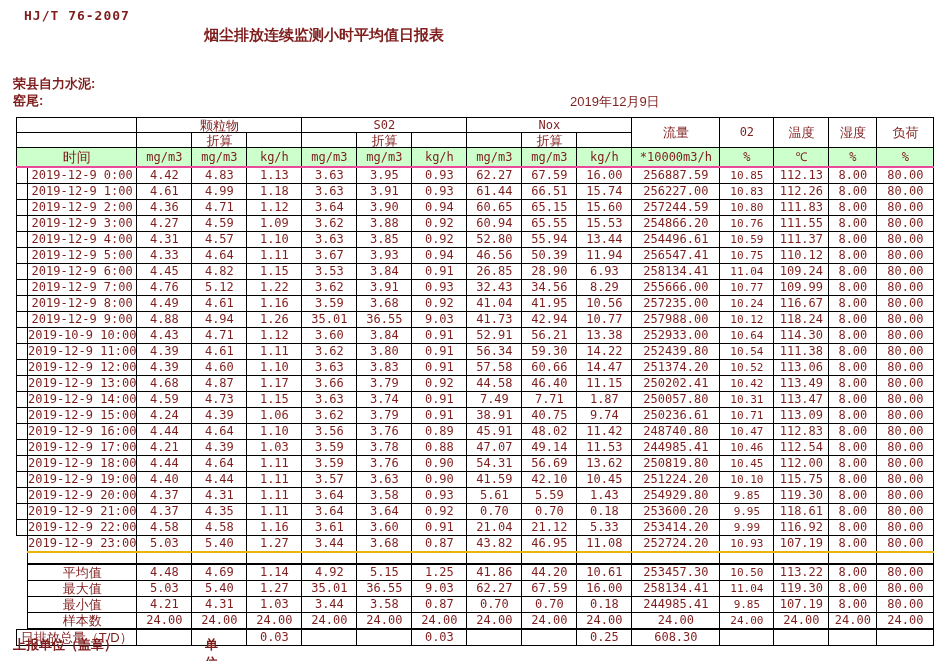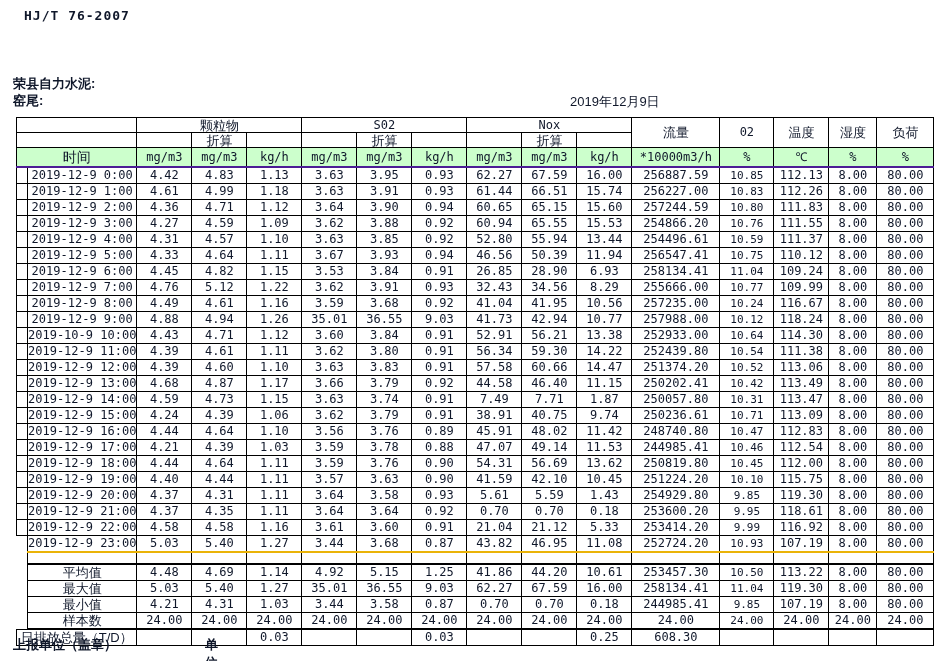--- a/index.html
+++ b/index.html
@@ -1,32 +1,32 @@
 <!DOCTYPE html>
 <html><head>
 <meta charset="utf-8">
 <style>
   html,body{margin:0;padding:0;background:#fff;}
-  .page{position:relative;width:938px;height:661px;background:#fff;color:#0f172a;
+  .page{position:relative;width:938px;height:661px;background:#fff;color:#7f1d1d;
         font-family:"Liberation Sans",sans-serif;overflow:hidden;}
   .std{position:absolute;left:24px;top:8px;font-weight:bold;font-size:13px;
        font-family:"DejaVu Sans Mono",monospace;letter-spacing:1px;}
   .title{position:absolute;left:204px;top:26px;font-weight:bold;font-size:15px;}
   .company{position:absolute;left:13px;top:75px;font-weight:bold;font-size:13px;}
   .site{position:absolute;left:13px;top:92px;font-weight:bold;font-size:13px;}
   .date{position:absolute;left:570px;top:93px;font-size:13px;}
 
   table.report{position:absolute;left:16px;top:117px;border-collapse:collapse;
     table-layout:fixed;font-size:12px;
     font-family:"DejaVu Sans Mono","Liberation Mono",monospace;}
   table.report td{border:1px solid #000;padding:0;text-align:center;height:15px;
     line-height:13px;overflow:hidden;white-space:nowrap;}
   tr.hA td,tr.hB td{height:14px;font-size:13px;font-family:"Liberation Sans",sans-serif;}
   tr.hA td.ascii,tr.hB td.ascii{font-family:"DejaVu Sans Mono",monospace;font-size:12px;}
-  tr.hC td{background:#CCFFCC;height:18px;border-bottom:2px solid #4c1d95;font-size:12px;}
+  tr.hC td{background:#CCFFCC;height:18px;border-bottom:2px solid #ec4899;font-size:12px;}
   tr.hC td.timehead{font-size:14px;font-family:"Liberation Sans",sans-serif;}
   td.g{border:none;background:#fff;}
   td.t{text-align:right;padding-right:4px;margin-top:31px;}
   td.flow{text-align:right;padding-right:8px;border-left:2px solid #000;margin-top:16px;}
   td.flowh{border-left:2px solid #000;}
   td.o2v{font-size:11px;}
   tr.thickb td{border-bottom:2px solid #eab308;}
   tr.blank td{height:10px;border-bottom:2px solid #000;}
   td.sl{text-align:right;padding-right:3px;font-family:"Liberation Sans",sans-serif;
         font-size:13px;}
@@ -36,20 +36,21 @@
   tr.thickb td.g,tr.blank td.g,tr.sum td.g{border:none;border-bottom:none;}
   .foot1{position:absolute;left:13px;top:617px;font-weight:bold;font-size:13px;}
   .foot2{position:absolute;left:13px;top:636px;font-weight:bold;font-size:13px;}
   .unitlbl{position:absolute;left:192px;top:0;font-weight:bold;font-size:13px;}
 </style>
 </head>
 <body>
 
 <div class="page">
   <div class="std">HJ/T  76-2007</div>
+  <div class="title">烟尘排放连续监测小时平均值日报表</div>
   <div class="company">荣县自力水泥:</div>
   <div class="site">窑尾:</div>
   <div class="date">2019年12月9日</div>
 
   <table class="report">
     <colgroup>
       <col style="width:11px">
         <col style="width:95px">
       <col style="width:55px">
         <col style="width:55px">

